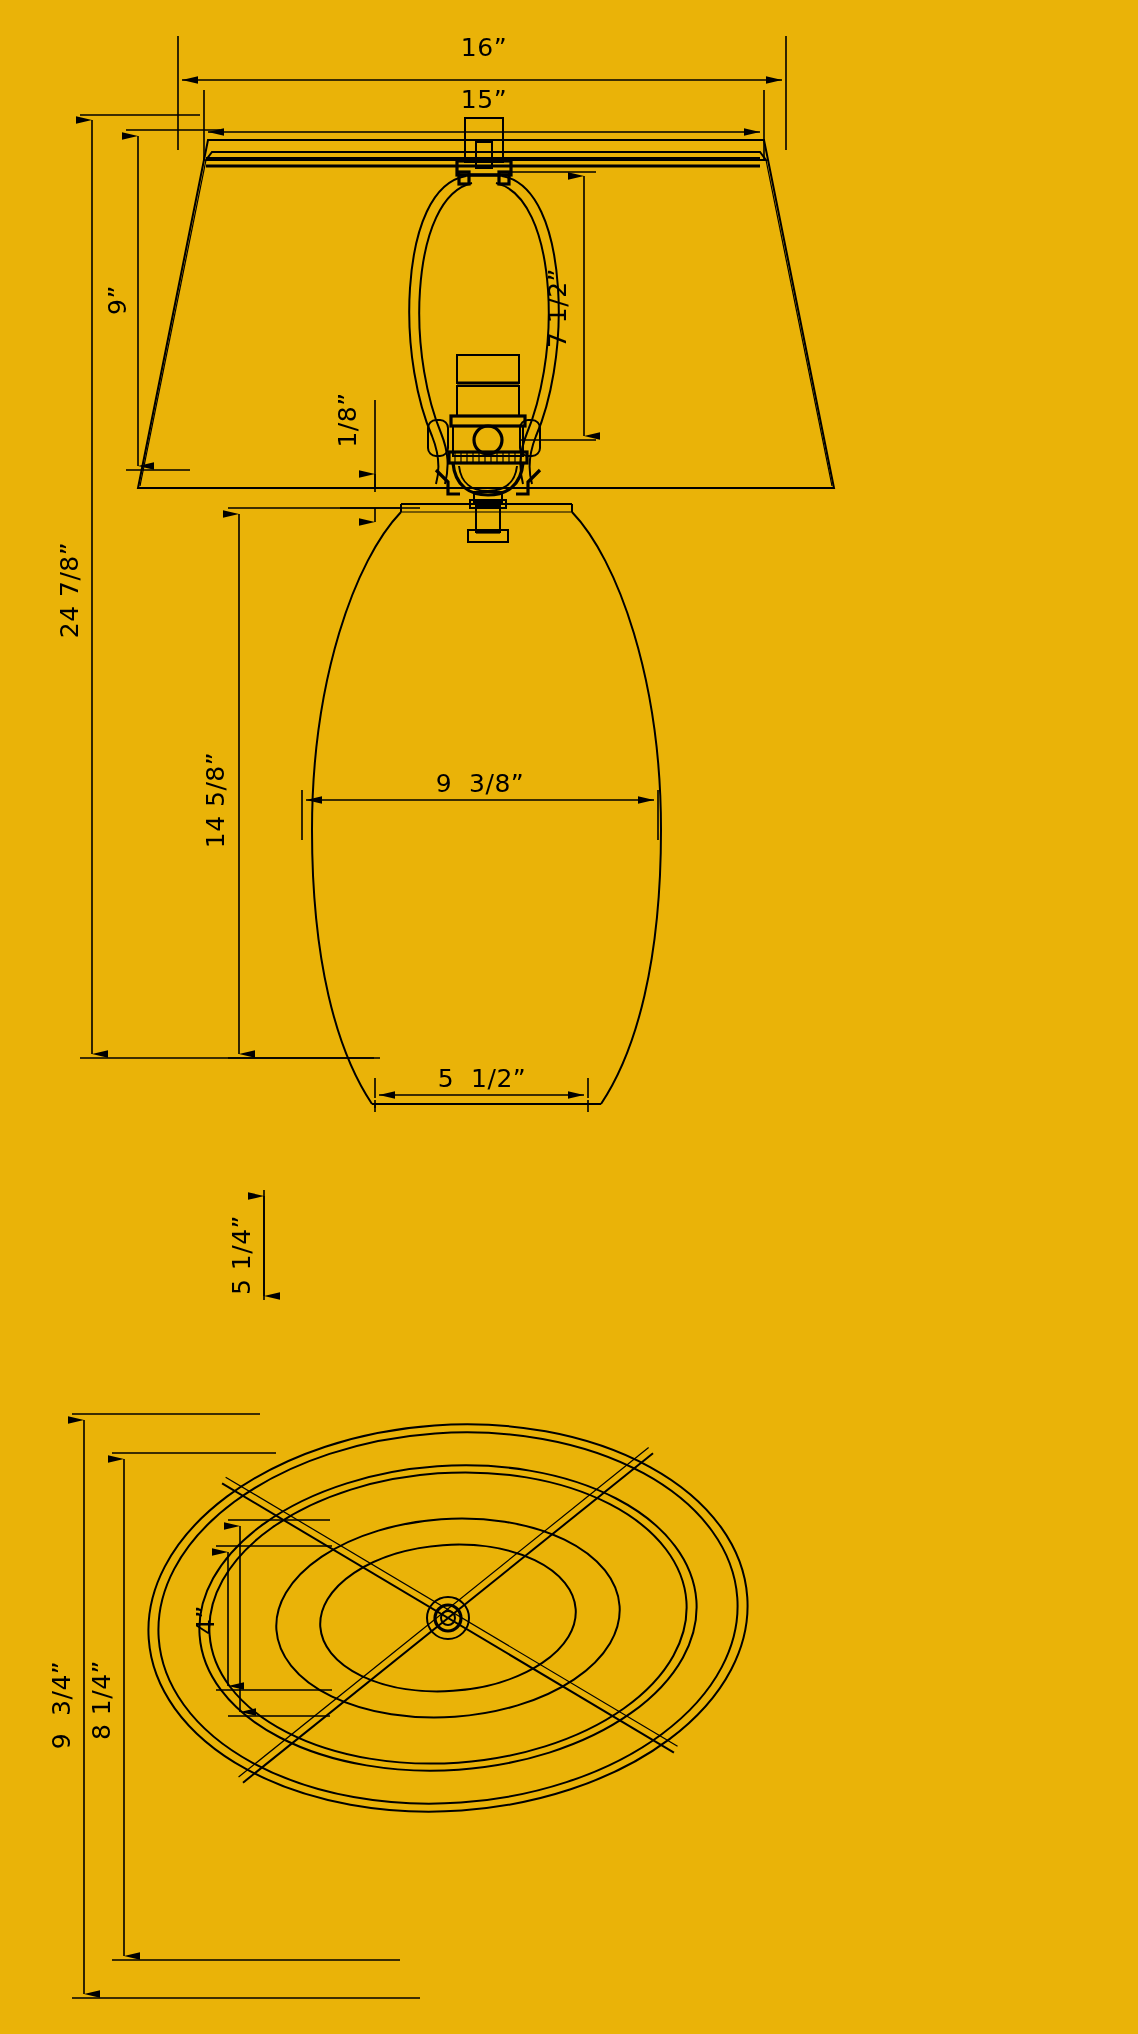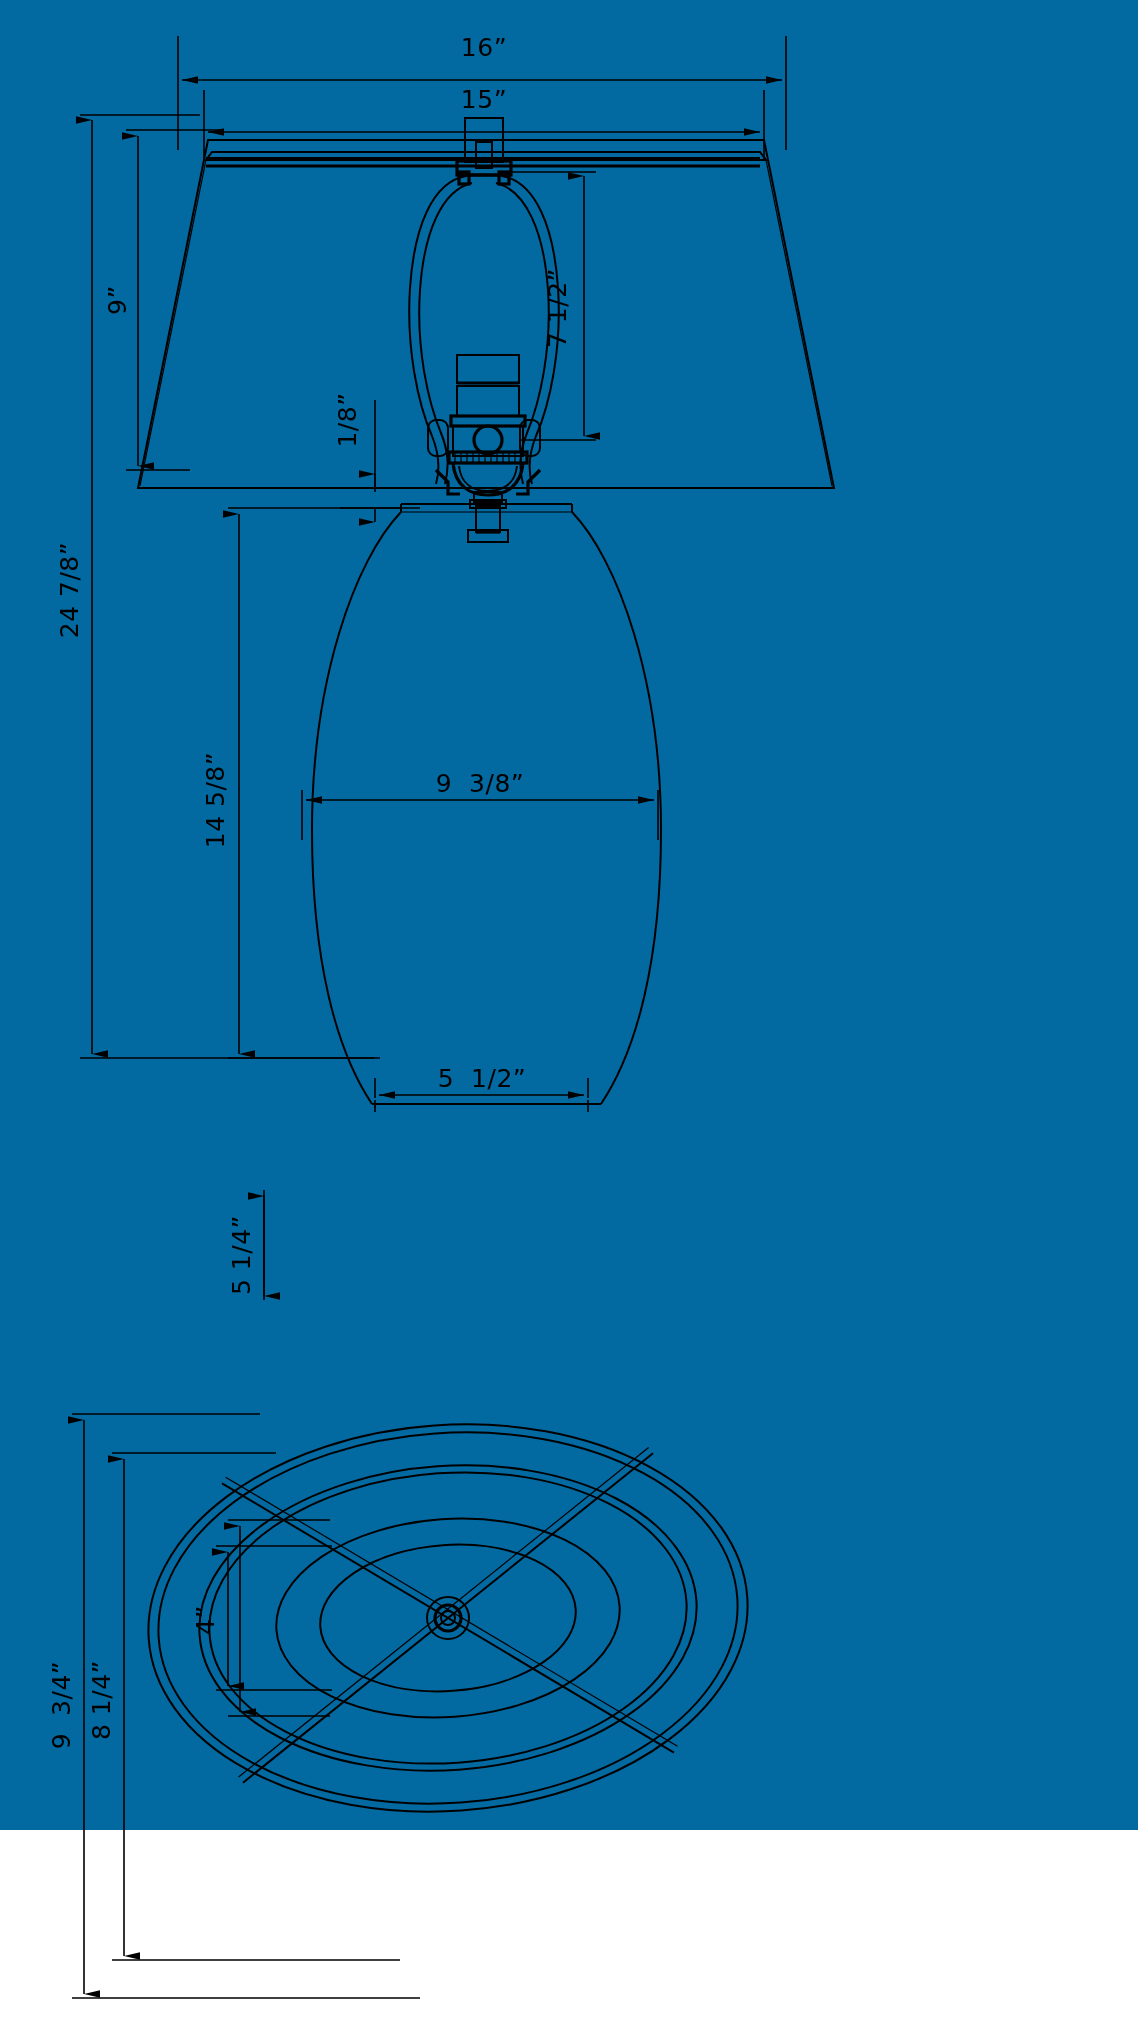--- a/index.html
+++ b/index.html
@@ -1,21 +1,21 @@
 <!DOCTYPE html>
 <html><head>
 <meta charset="utf-8">
 <style>
   html,body{margin:0;padding:0;background:#ffffff;}
   body{
     width:1138px;height:2034px;
     font-family:"Liberation Sans", sans-serif;
     overflow:hidden;
   }
-  #sheet{position:relative;width:1138px;height:1830px;background:#0369a1;}
+  #sheet{position:relative;width:1138px;height:2034px;background:#eab308;}
   svg{display:block;}
   .ln{fill:none;stroke:#000;stroke-width:2;stroke-linecap:butt;stroke-linejoin:miter;}
   .ln-thick{fill:none;stroke:#000;stroke-width:3.2;}
   .ln-hair{fill:none;stroke:#000;stroke-width:1.2;}
   .dim{fill:none;stroke:#000;stroke-width:1.6;}
   .ext{fill:none;stroke:#000;stroke-width:1.6;}
   .dimtext{
     font-family:"DejaVu Sans", sans-serif;
     font-size:25px;
     fill:#000;

